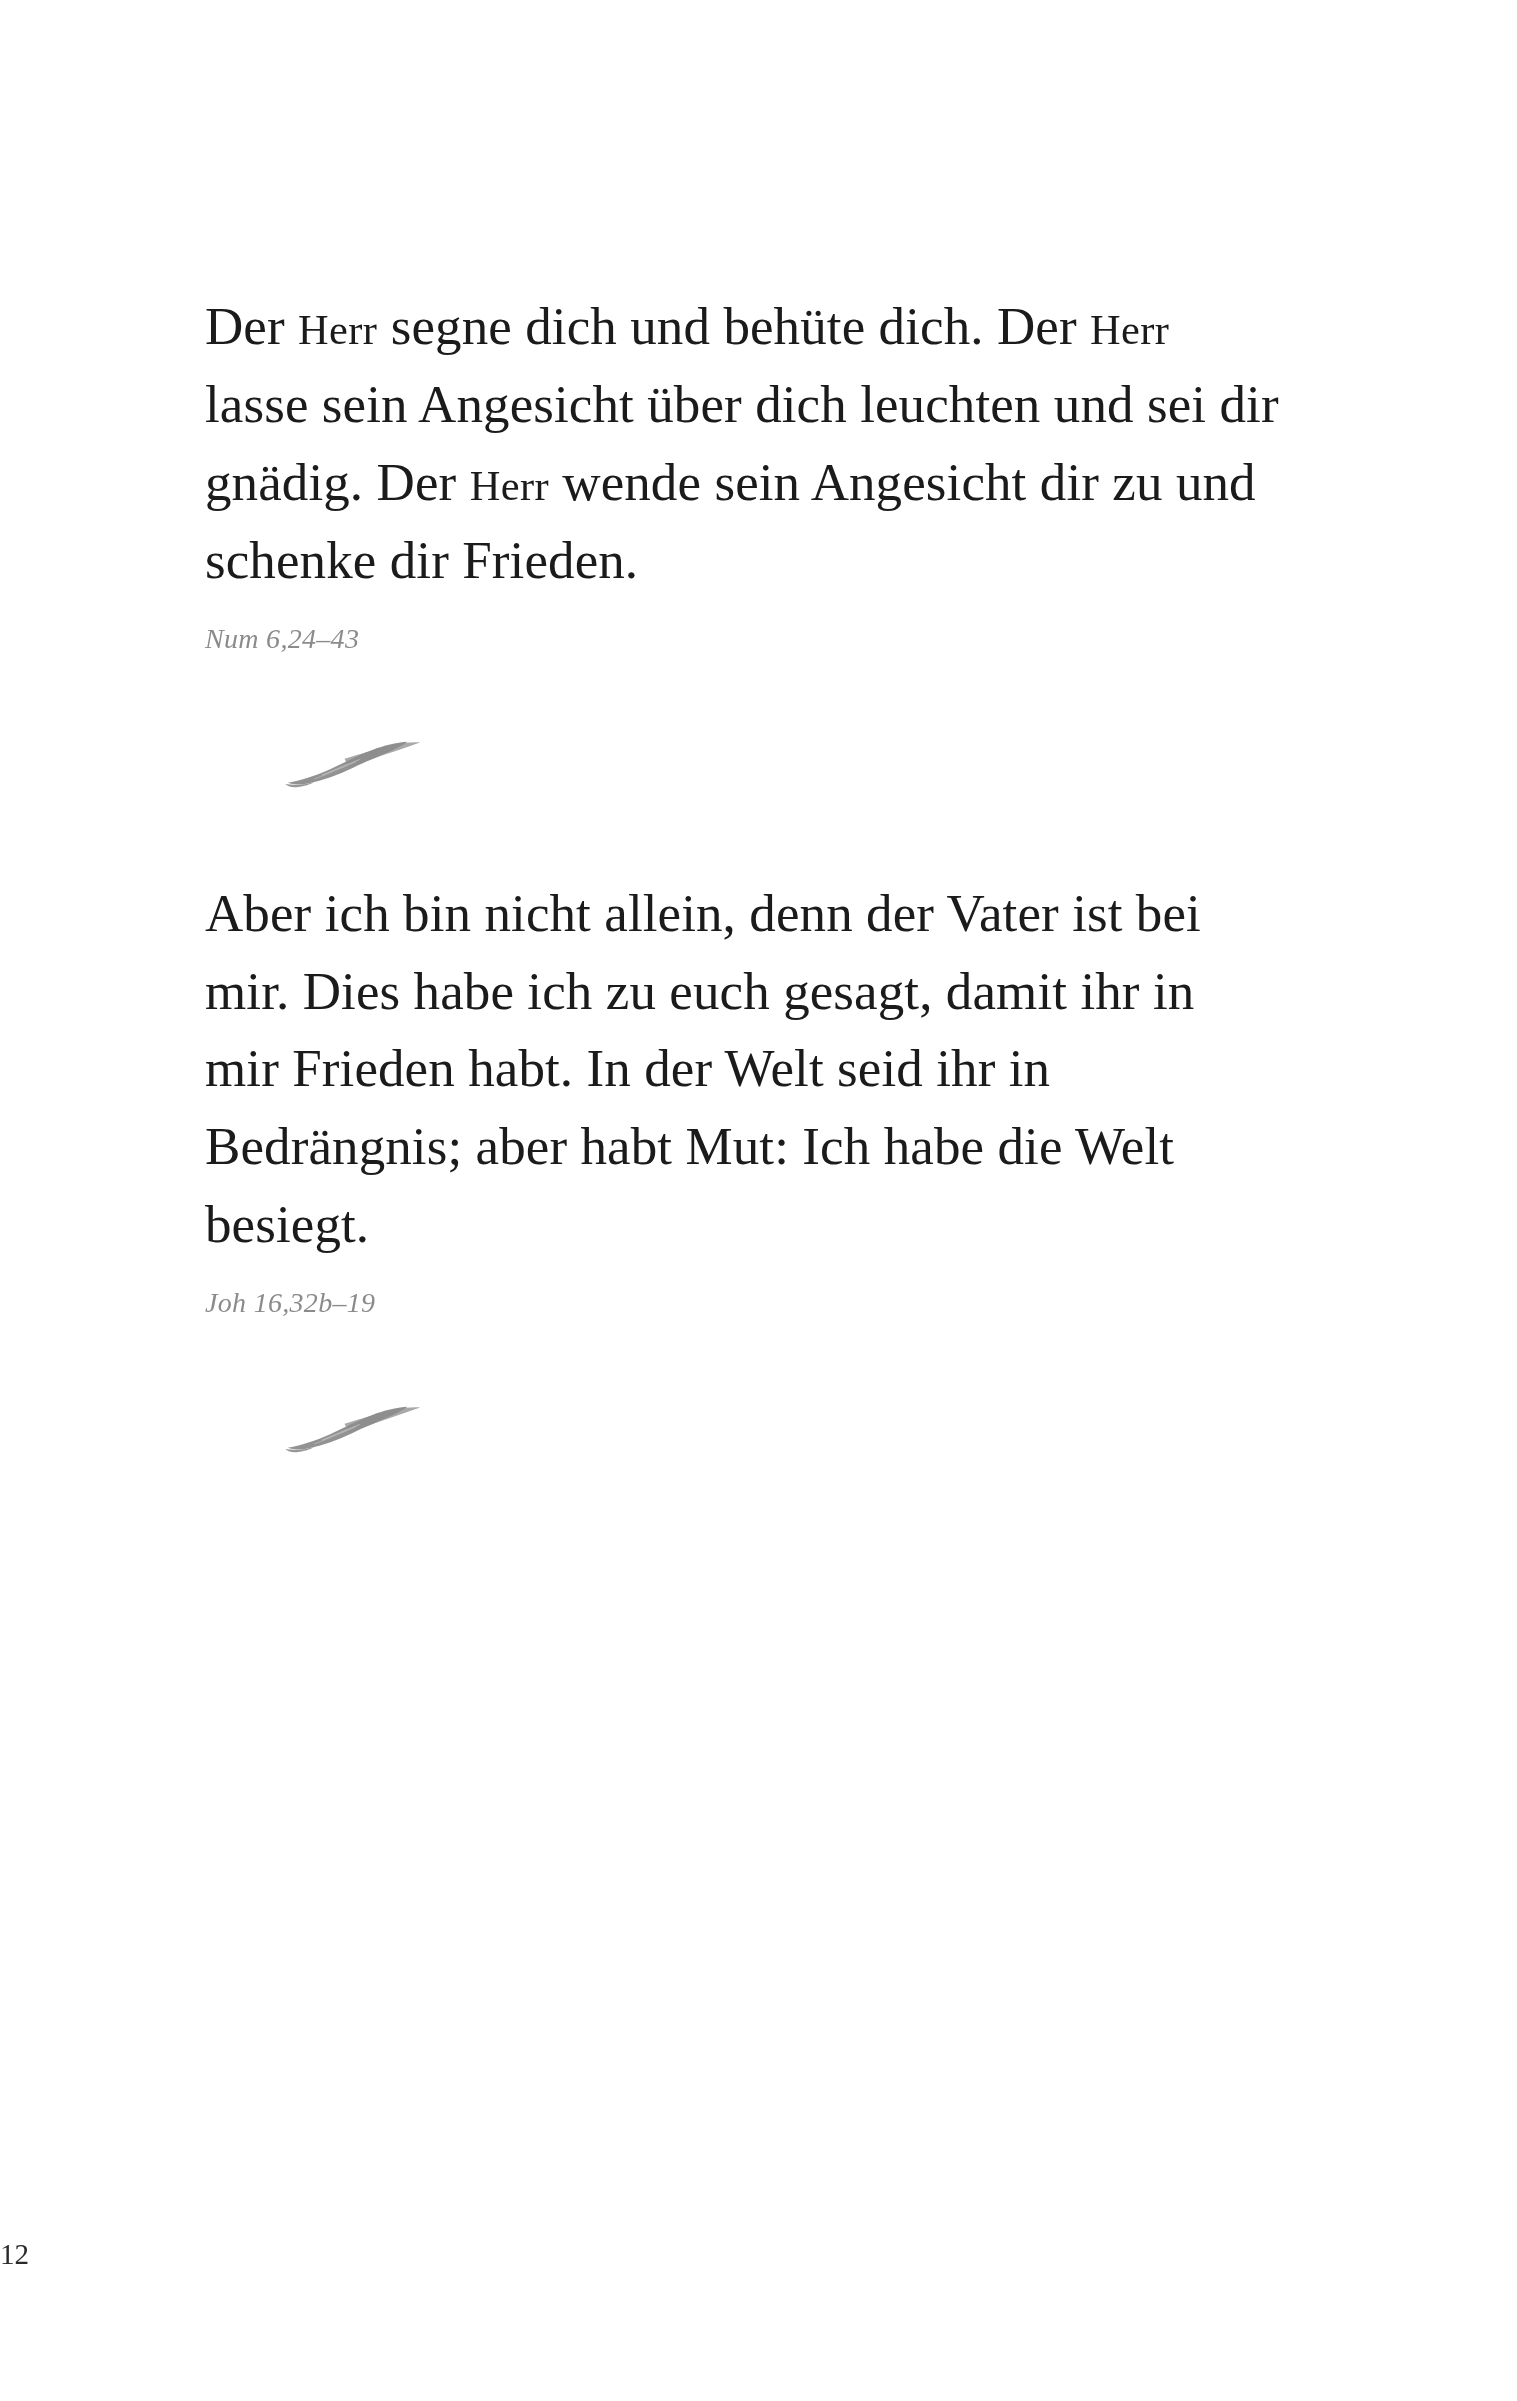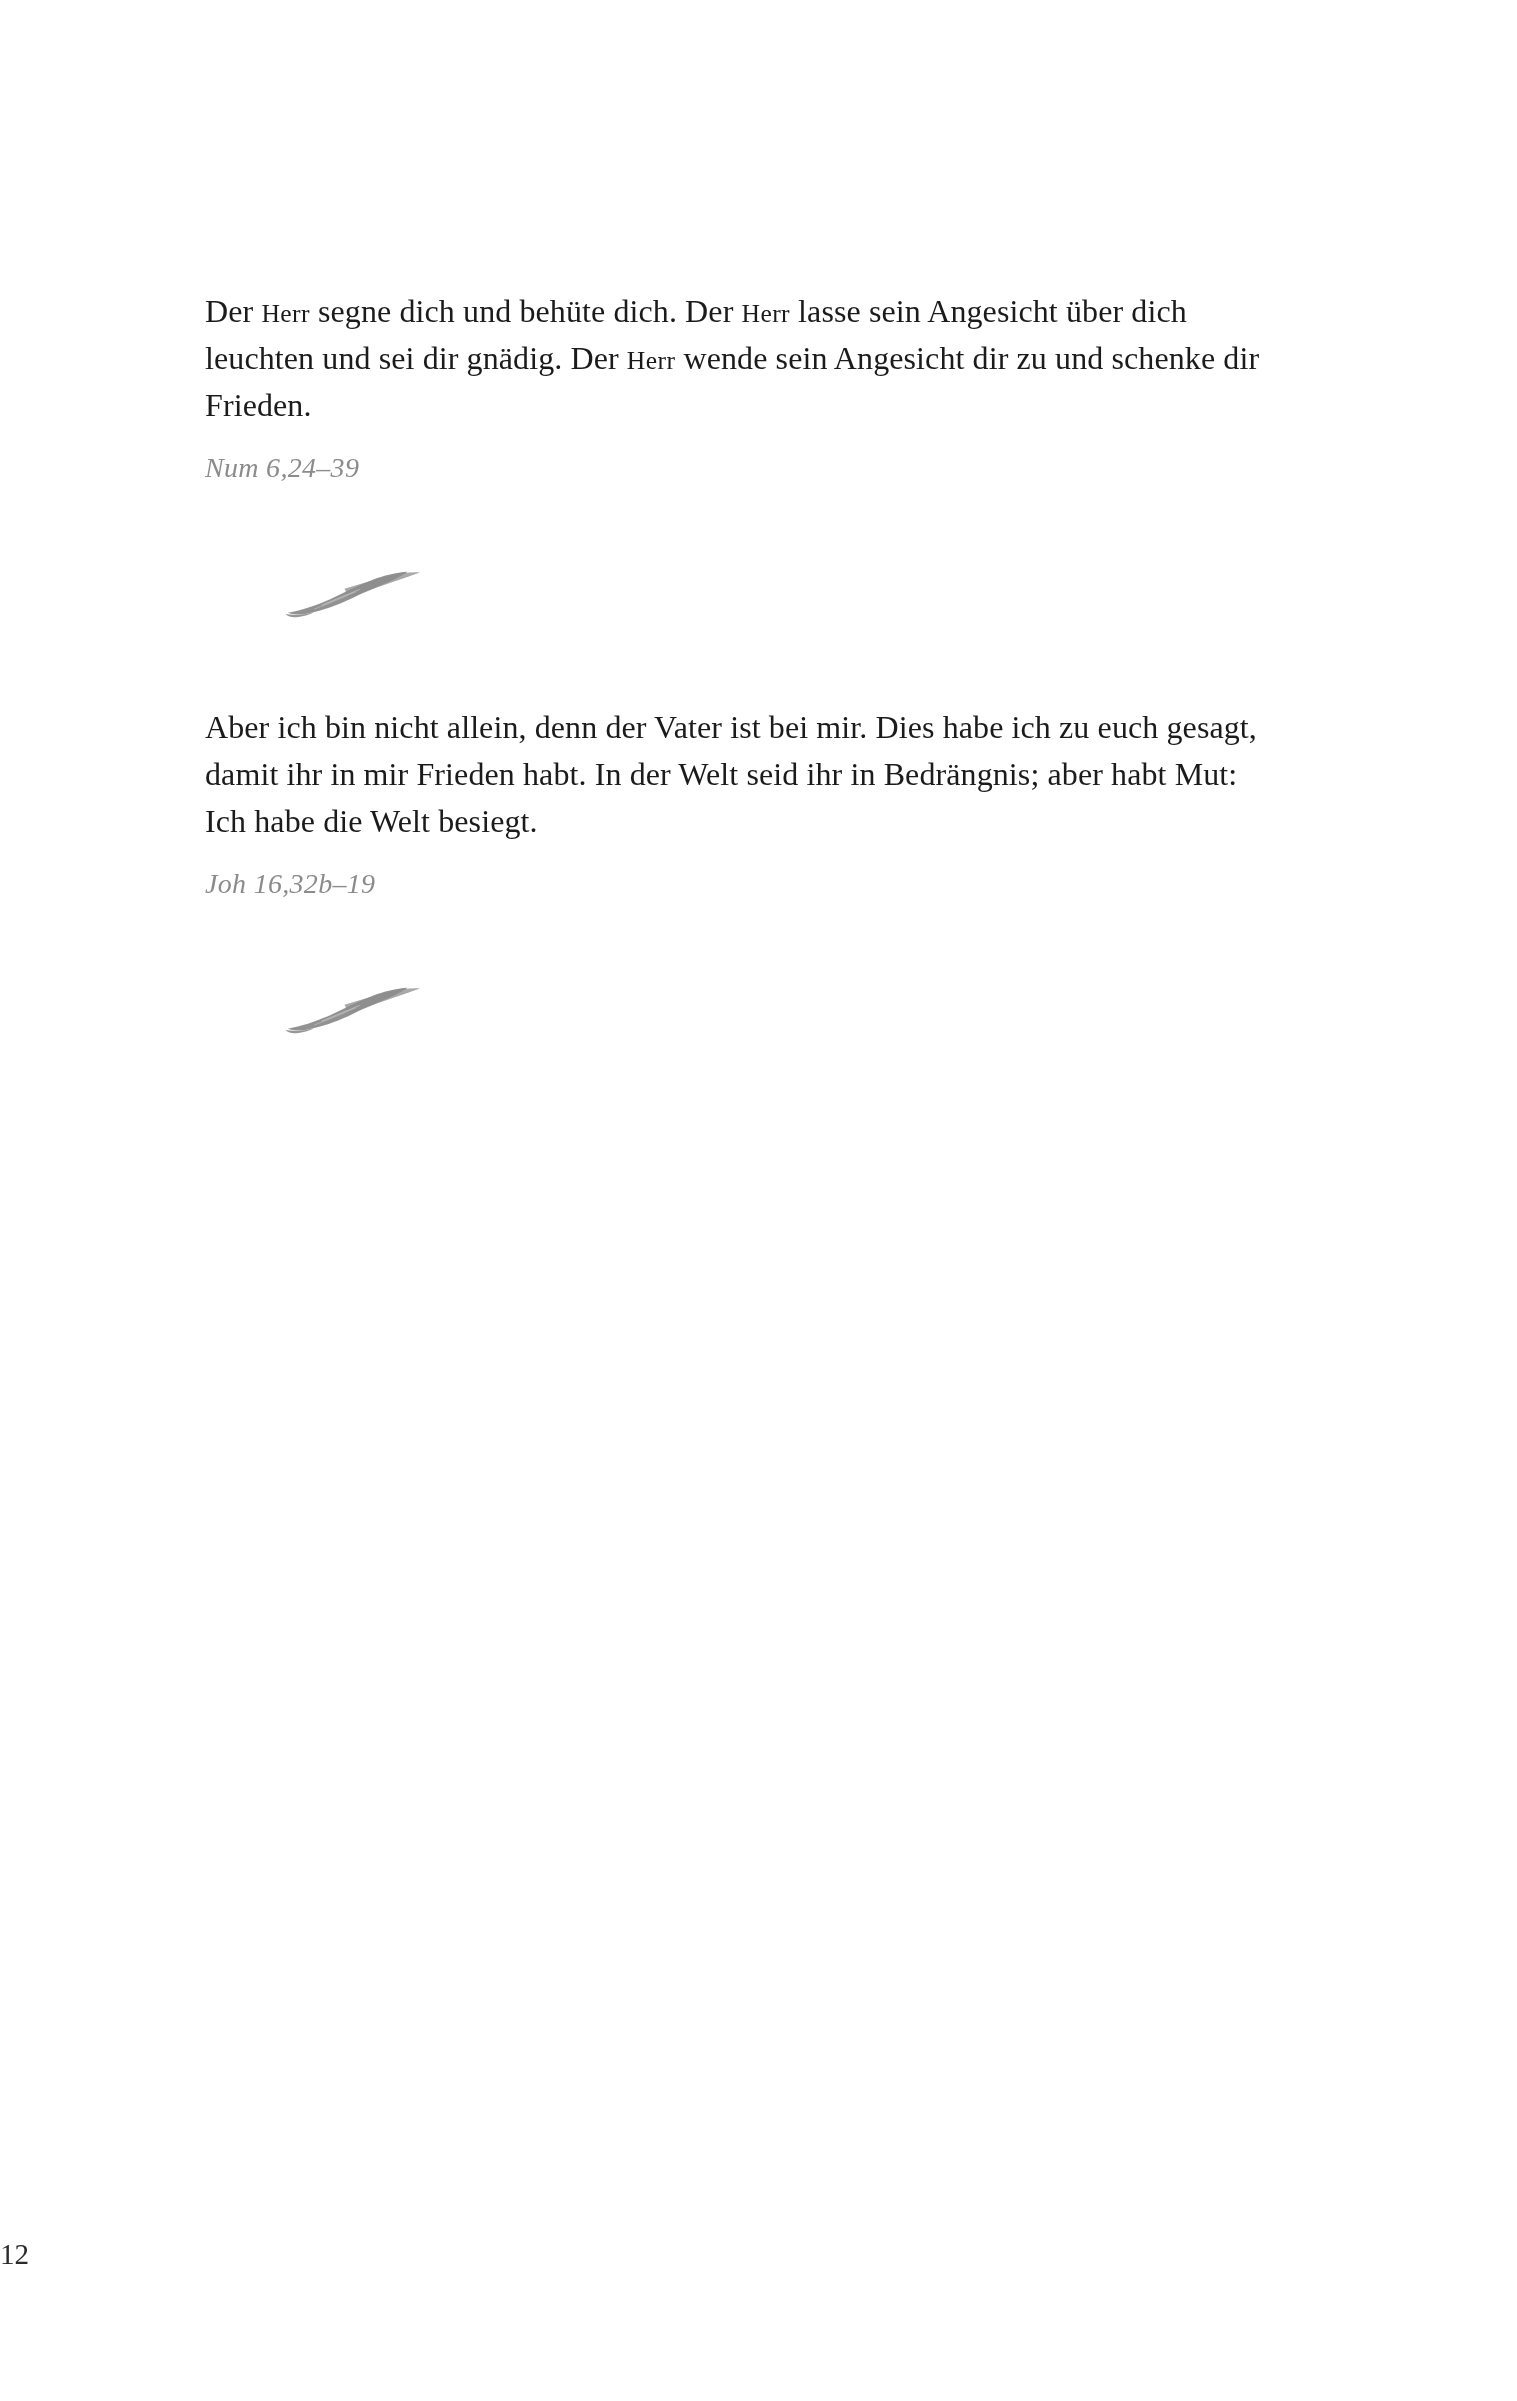--- a/index.html
+++ b/index.html
@@ -27,21 +27,21 @@
     position: absolute;
     left: 205px;
     top: 288px;
     width: 1113px;
   }
   .passage {
     margin: 0 0 0 0;
   }
   .verse-text {
     font-family: "Liberation Serif", serif;
-    font-size: 32px;
+    font-size: 53px;
     line-height: 1.47;
     color: #1b1b1b;
     margin: 0;
     letter-spacing: 0.1px;
     max-width: 1075px;
   }
   .smallcaps {
     font-size: 0.80em;
     letter-spacing: 0.4px;
   }
@@ -78,21 +78,21 @@
 <body>
 
 <div class="page">
 
   <div class="content">
 
     <div class="passage">
       <p class="verse-text">
         <span>Der </span><span class="smallcaps">Herr</span><span> segne dich und behüte dich. Der </span><span class="smallcaps">Herr</span><span> lasse sein Angesicht über dich leuchten und sei dir gnädig. Der </span><span class="smallcaps">Herr</span><span> wende sein Angesicht dir zu und schenke dir Frieden.</span>
       </p>
-      <div class="verse-ref">Num 6,24–39</div>
+      <div class="verse-ref">Num 6,24–43</div>
     </div>
 
     <div class="ornament">
       <svg width="145" height="57" viewBox="0 0 230 90" xmlns="http://www.w3.org/2000/svg" aria-hidden="true">
         <g fill="#8c8c8c">
           <path d="M6,74 C28,70 52,62 74,52 C96,42 118,30 140,22 C158,15 178,10 196,9 C188,15 176,21 164,26 C146,34 126,42 108,51 C86,62 62,70 38,75 C27,77 15,77 6,74 Z" opacity="0.95"></path>
           <path d="M96,36 C120,29 146,20 172,14 C186,11 202,9 216,10 C204,14 190,19 176,24 C152,32 126,41 102,49 Z" opacity="0.75"></path>
           <path d="M2,76 C16,78 32,77 48,73 C40,77 30,80 20,81 C13,82 7,80 2,76 Z" opacity="0.9"></path>
           <path d="M118,34 C134,27 152,20 170,16" stroke="#8c8c8c" stroke-width="1.4" fill="none" opacity="0.6"></path>
           <path d="M60,62 C80,54 100,45 120,37" stroke="#ffffff" stroke-width="1.2" fill="none" opacity="0.5"></path>

